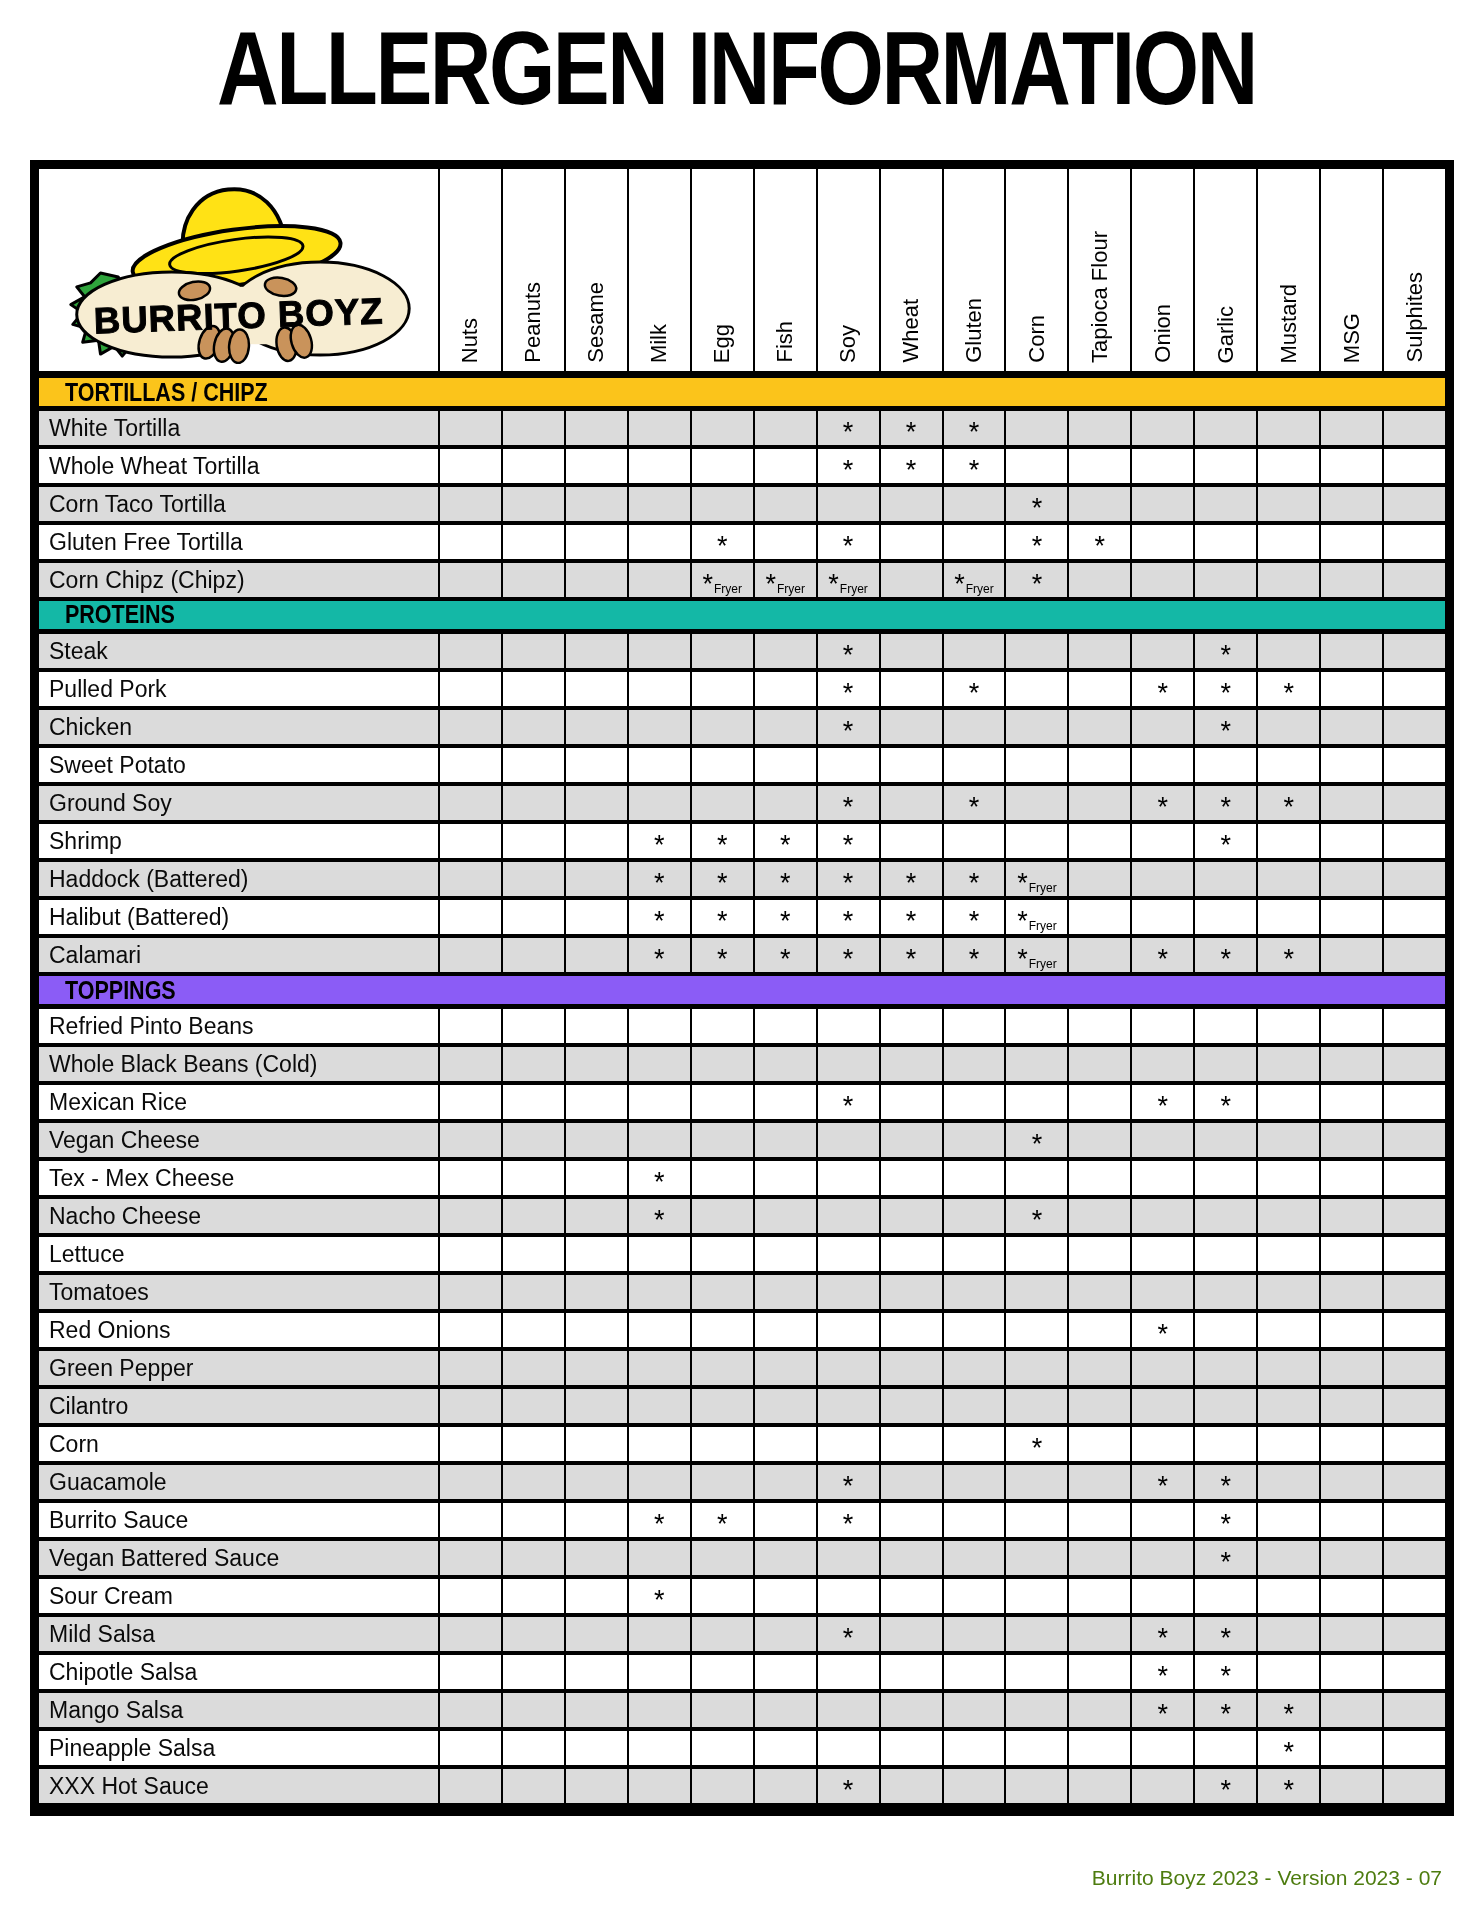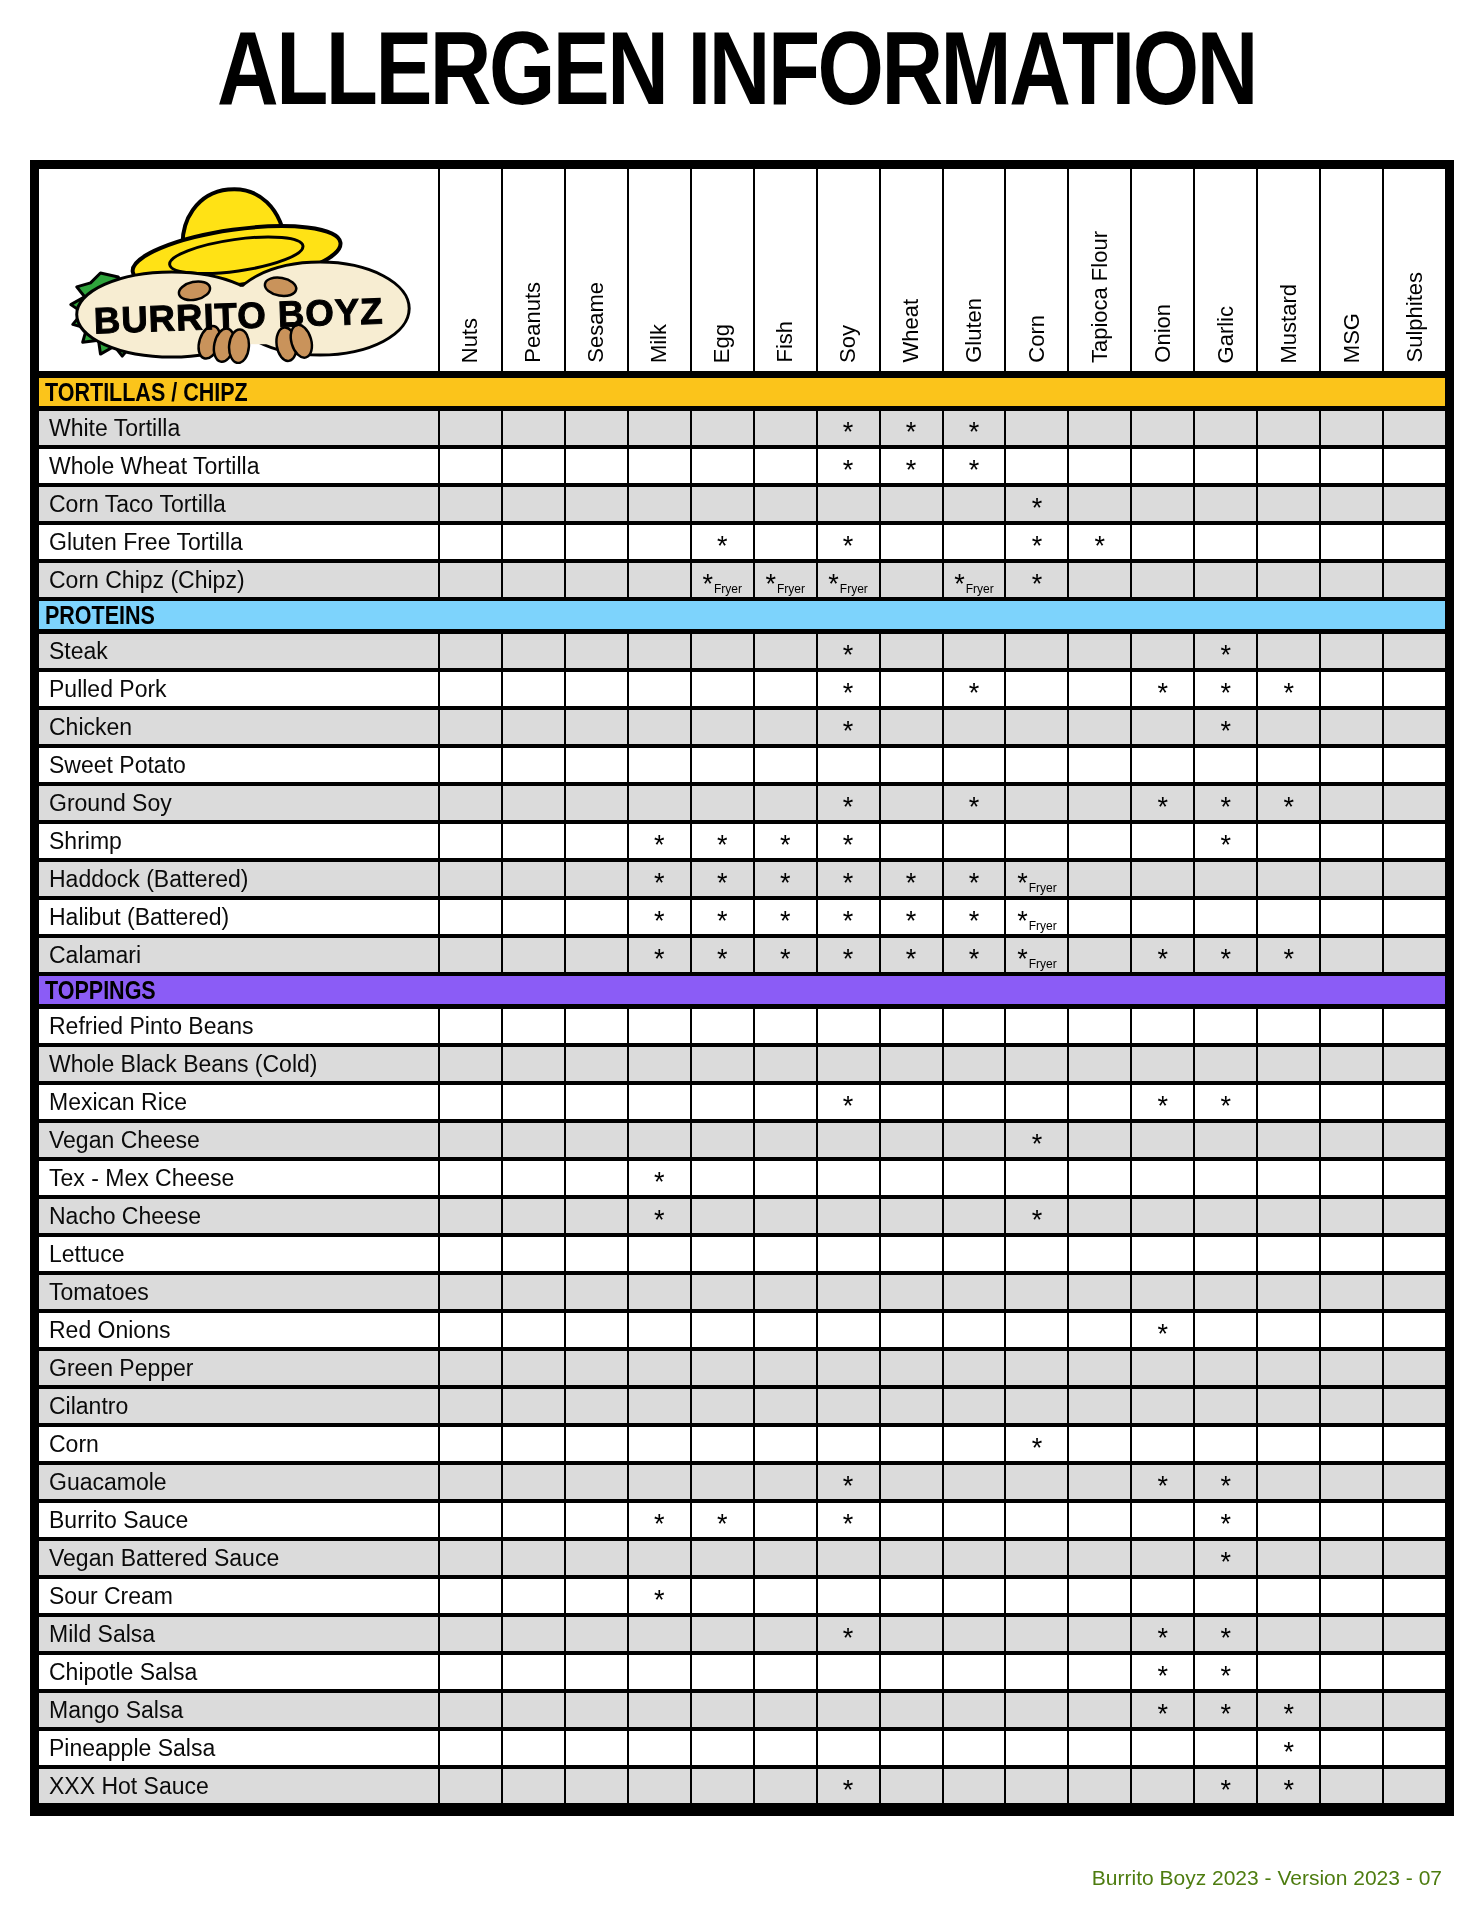--- a/index.html
+++ b/index.html
@@ -28,21 +28,21 @@
   .col-head{ position:relative; }
   .vlabel{
     position:absolute; bottom:8px; left:50%;
     transform:translateX(-50%) rotate(180deg);
     writing-mode:vertical-rl; white-space:nowrap;
     font-size:22px; color:#000;
   }
   .bar-row{ border-bottom:5px solid #000; }
   .bar{
     grid-column:1/-1; height:28px; display:flex; align-items:center;
-    padding-left:6px; box-sizing:border-box;
+    padding-left:26px; box-sizing:border-box;
   }
   .bar span{
     display:inline-block; font-weight:bold; font-size:25px; letter-spacing:0;
     transform:scaleX(0.86); transform-origin:left center; color:#000; white-space:nowrap;
   }
   .data-row{ height:34px; border-bottom:4px solid #000; }
   .data-row > div{ background:#ffffff; }
   .data-row.shaded > div{ background:#dbdbdb; }
   .cell{ display:flex; align-items:center; justify-content:center; overflow:hidden; }
   .cell.label{
@@ -281,21 +281,21 @@
           <span class="star">*</span>
         </div>
         <div class="cell mark"></div>
         <div class="cell mark"></div>
         <div class="cell mark"></div>
         <div class="cell mark"></div>
         <div class="cell mark"></div>
         <div class="cell mark"></div>
       </div>
       <div class="row bar-row">
-        <div class="bar" style="background: #7dd3fc;">
+        <div class="bar" style="background: #14b8a6; align-items: flex-end;">
           <span>PROTEINS</span>
         </div>
       </div>
       <div class="row data-row shaded">
         <div class="cell label">Steak</div>
         <div class="cell mark"></div>
         <div class="cell mark"></div>
         <div class="cell mark"></div>
         <div class="cell mark"></div>
         <div class="cell mark"></div>

